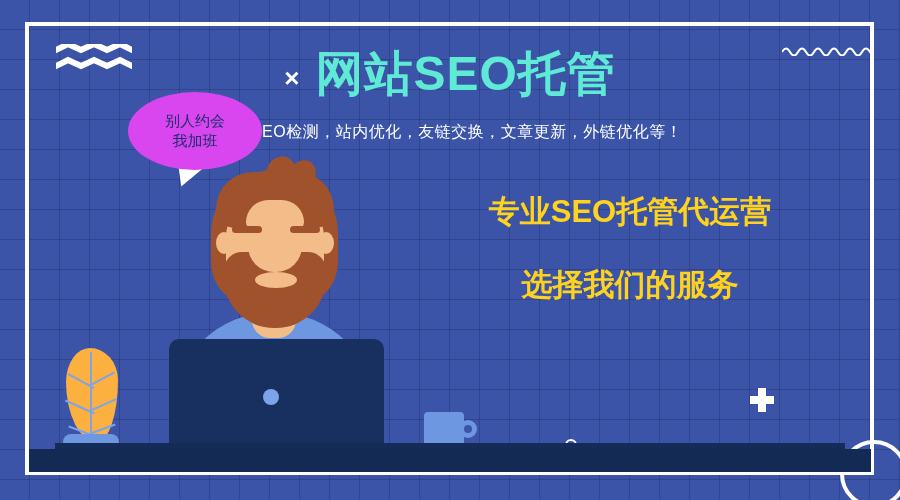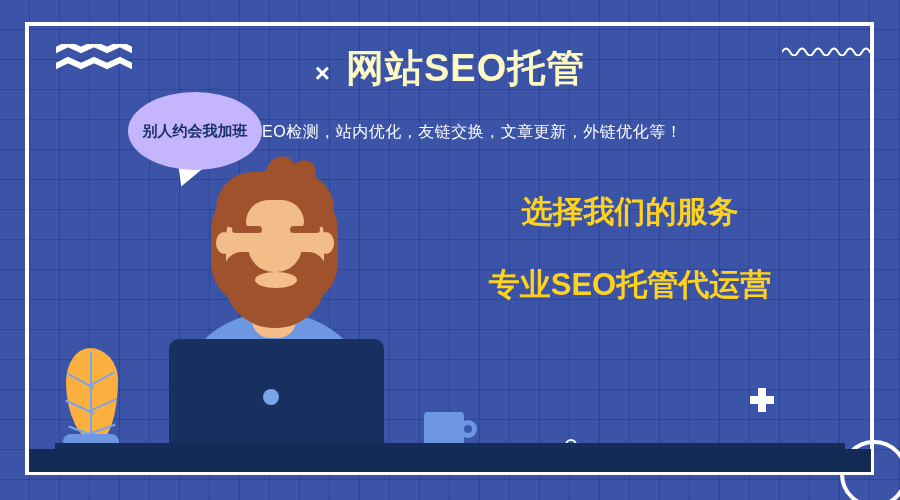--- a/index.html
+++ b/index.html
@@ -47,42 +47,42 @@
   
   .title-row{
     position:absolute;left:0;top:48px;width:900px;
     display:flex;align-items:center;justify-content:center;gap:16px;
   }
   .title-x{
     color:#fff;font-size:26px;font-weight:bold;line-height:1;
     transform:translateY(4px);
   }
   .title{
-    color:#fef9c3;font-size:38px;font-weight:bold;letter-spacing:1px;
+    color:#5eead4;font-size:48px;font-weight:bold;letter-spacing:1px;
     line-height:1.1;white-space:nowrap;
   }
   .subtitle{
     position:absolute;left:0;top:122px;width:900px;text-align:center;
     color:#ffffff;font-size:16px;letter-spacing:.5px;white-space:nowrap;
   }
   .slogans{
     position:absolute;left:430px;top:196px;width:400px;text-align:center;
   }
   .slogan{
     color:#ffd21e;font-weight:bold;font-size:31px;line-height:1;
     white-space:nowrap;
   }
   .slogan.s1{margin-bottom:42px;}
   .slogan.s2{margin-bottom:42px;}
   
   .bubble{
     position:absolute;left:128px;top:92px;width:134px;height:78px;
-    background:#c4b5fd;border-radius:50%/50%;
-    display:flex;flex-direction:row;align-items:center;justify-content:center;
-    color:#1b2f6b;font-size:15px;line-height:1.35;font-weight:700;
+    background:#d946ef;border-radius:50%/50%;
+    display:flex;flex-direction:column;align-items:center;justify-content:center;
+    color:#1b2f6b;font-size:15px;line-height:1.35;font-weight:400;
   }
   .bubble-tail{
     position:absolute;left:174px;top:160px;width:0;height:0;
     border-left:10px solid transparent;
     border-right:22px solid transparent;
     border-top:28px solid #ffffff;
     transform:rotate(12deg);
   }
   
   .person{position:absolute;left:0;top:0;width:900px;height:500px;}
@@ -214,22 +214,22 @@
     <path d="M0,8 Q4,1 8,8 T16,8 T24,8 T32,8 T40,8 T48,8 T56,8 T64,8 T72,8 T80,8 T88,8 T92,8" fill="none" stroke="#ffffff" stroke-width="2"></path>
   </svg>
 
   <div class="title-row">
     <span class="title-x">×</span>
     <span class="title">网站SEO托管</span>
   </div>
   <div class="subtitle">含：SEO检测，站内优化，友链交换，文章更新，外链优化等！</div>
 
   <div class="slogans">
+    <div class="slogan s2">专业SEO托管代运营</div>
     <div class="slogan s1">选择我们的服务</div>
-    <div class="slogan s2">专业SEO托管代运营</div>
   </div>
 
   <div class="plus"></div>
   <div class="circle-small"></div>
   <div class="circle-corner"></div>
 
   <div class="person">
     <div class="shirt"></div>
     <div class="neck"></div>
     <div class="hair-quiff"></div>

